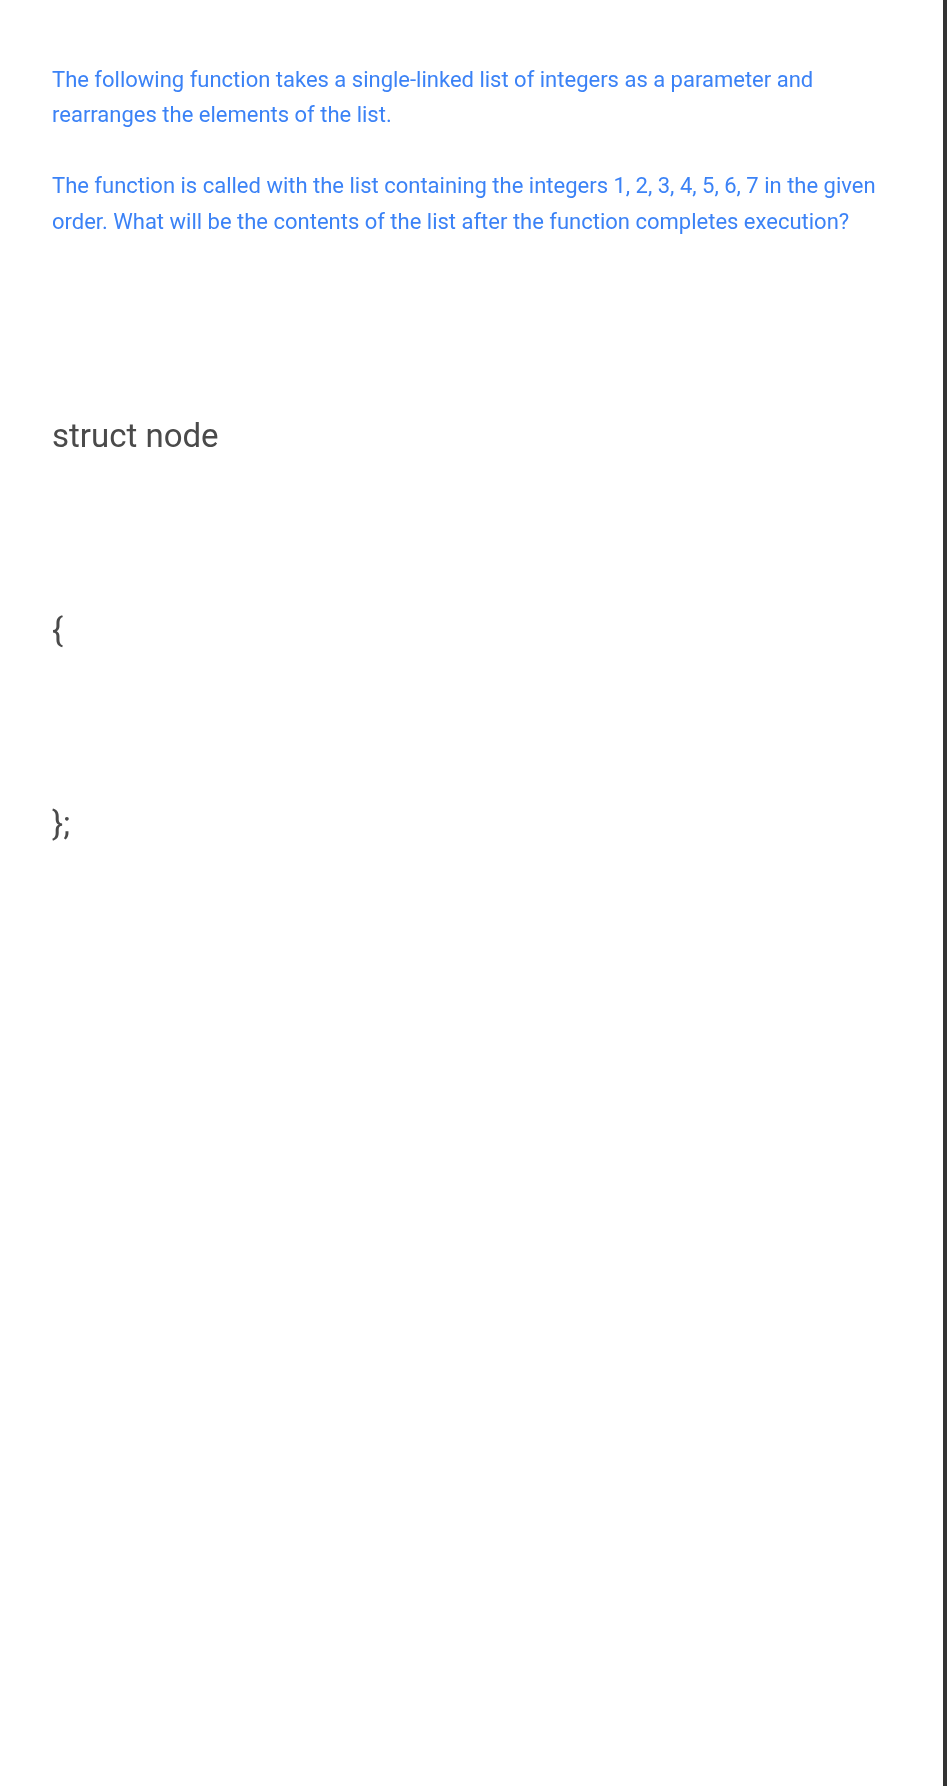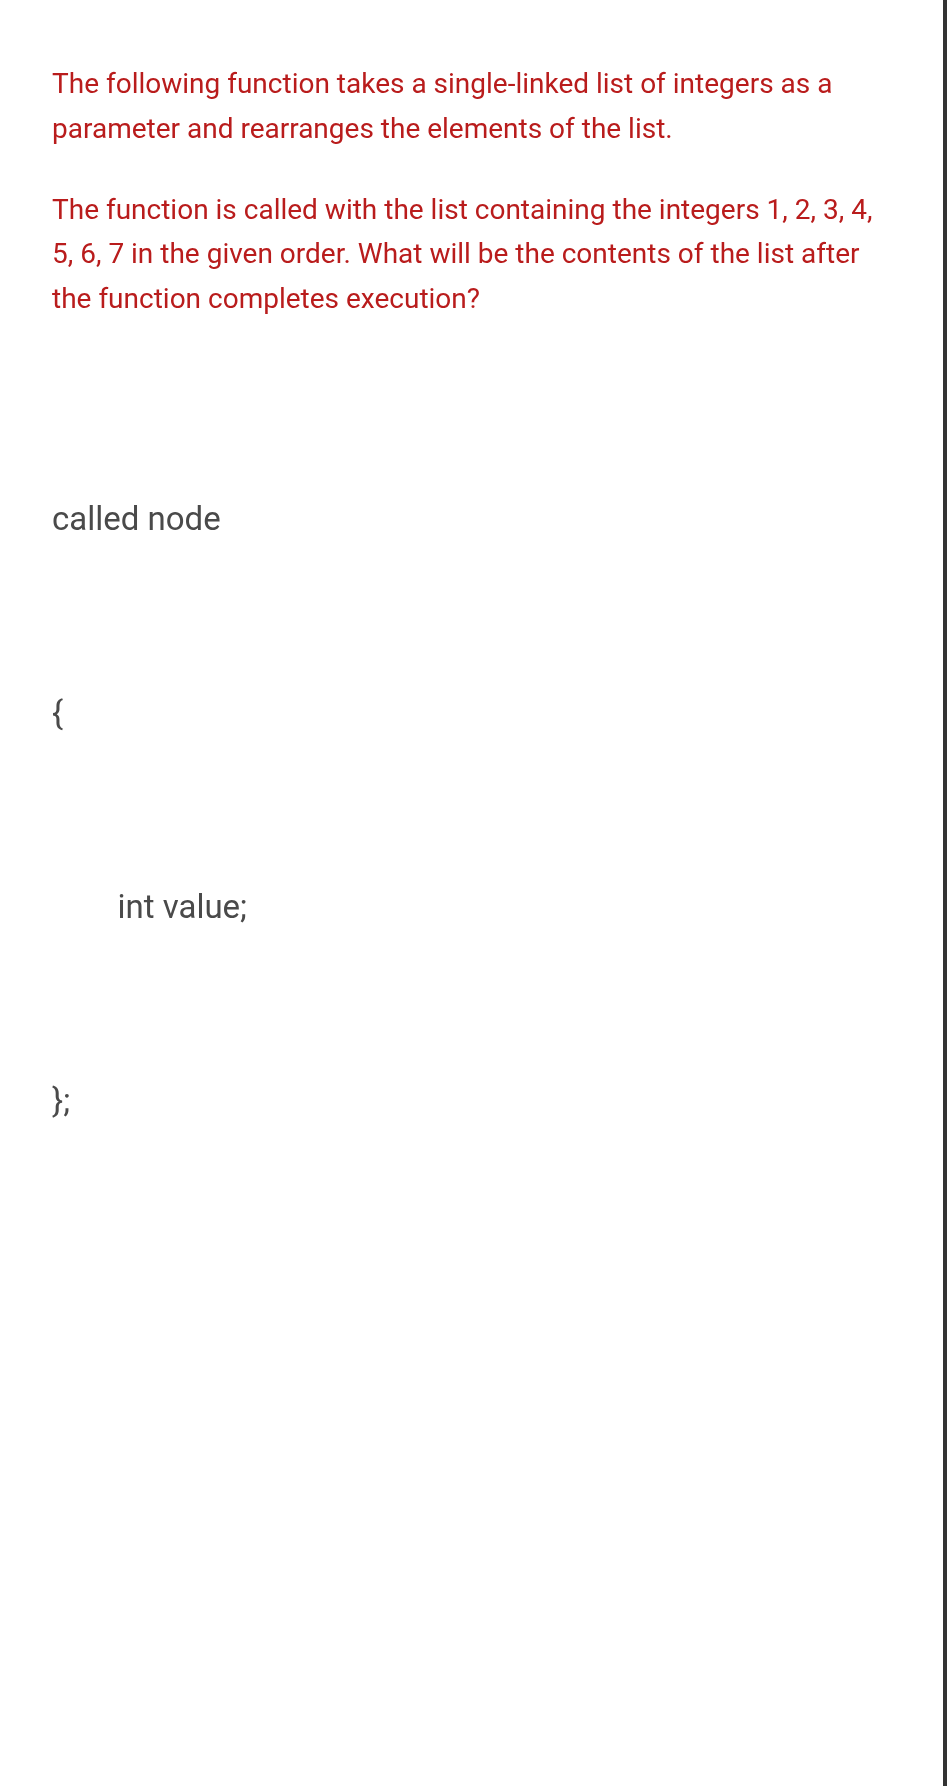--- a/index.html
+++ b/index.html
@@ -13,45 +13,44 @@
       background: #ffffff;
       font-family: -apple-system, BlinkMacSystemFont, "Segoe UI", Roboto, Helvetica, Arial, sans-serif;
       color: #4a4a4a;
       position: relative;
       border-right: 4px solid #333;
     }
     .content {
       padding: 62px 52px 40px 52px;
     }
     .paragraph {
-      font-size: 28px;
+      font-size: 22px;
       line-height: 1.6;
-      color: #b91c1c;
+      color: #3b82f6;
       margin-bottom: 36px;
       font-weight: 400;
     }
     .code-block {
       font-size: 33px;
       line-height: 1.96;
       color: #4a4a4a;
       font-weight: 400;
       white-space: pre;
       font-family: -apple-system, BlinkMacSystemFont, "Segoe UI", Roboto, Helvetica, Arial, sans-serif;
     }
   </style>
 </head>
 <body>
 
 <div class="content">
   <p class="paragraph">The following function takes a single-linked list of integers as a parameter and rearranges the elements of the list.</p>
   <p class="paragraph">The function is called with the list containing the integers 1, 2, 3, 4, 5, 6, 7 in the given order. What will be the contents of the list after the function completes execution?</p>
   <div class="code-block">
-    <div>called node</div>
+    <div>struct node</div>
     <div>{</div>
-    <div>        int value;</div>
     <div>};</div>
     
     
     
     
     
     
     
     
     

